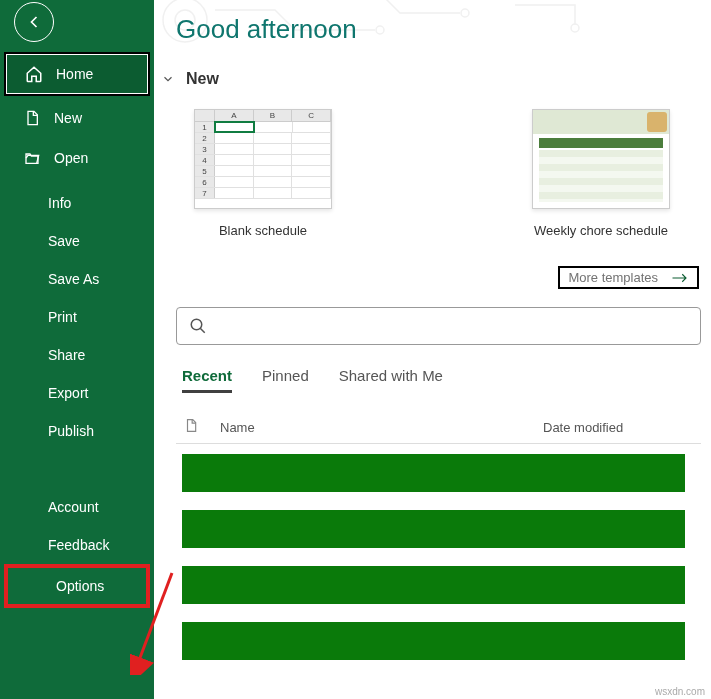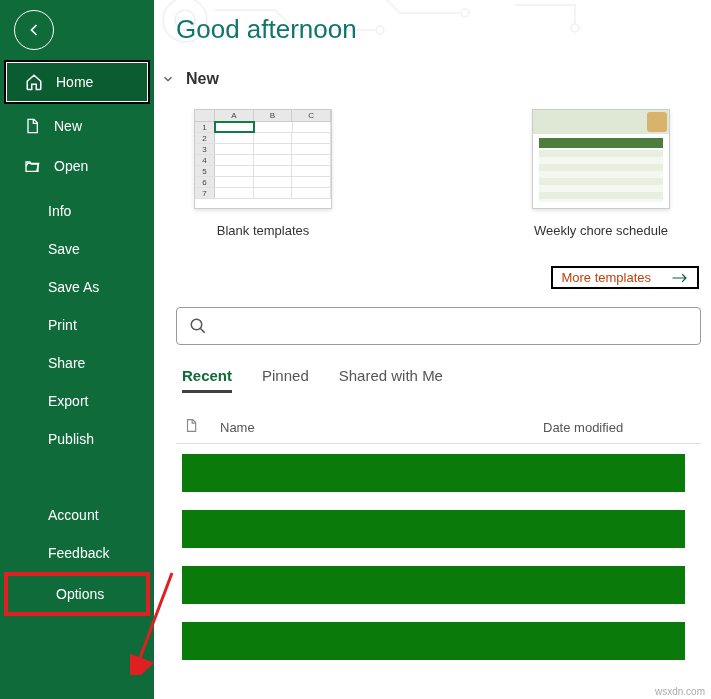--- a/index.html
+++ b/index.html
@@ -1,18 +1,18 @@
 <!DOCTYPE html>
 <html><head>
   <meta charset="utf-8">
   <style>
     * { margin: 0; padding: 0; box-sizing: border-box; font-family: "Segoe UI", Arial, sans-serif; }
     body { width: 711px; height: 699px; display: flex; background: #fff; overflow: hidden; position: relative; }
 
-    .sidebar { width: 154px; background: #0f6b3a; color: #fff; display: flex; flex-direction: column; padding-top: 8px; }
+    .sidebar { width: 154px; background: #0f6b3a; color: #fff; display: flex; flex-direction: column; }
     .back-btn { width: 40px; height: 40px; margin: 2px 0 8px 14px; border: 1px solid #ffffff; border-radius: 50%; display: flex; align-items: center; justify-content: center; cursor: pointer; }
     .back-btn svg { stroke: #fff; }
 
     .nav-group { display: flex; flex-direction: column; }
     .nav-item { display: flex; align-items: center; padding: 10px 16px 10px 22px; font-size: 14px; cursor: pointer; min-height: 38px; }
     .nav-item.selected { border: 2px solid #000; outline: 1px solid #fff; outline-offset: -3px; margin: 2px 4px; padding-left: 18px; background: #0c5c31; }
     .nav-item .icon { width: 20px; height: 20px; margin-right: 12px; display: flex; align-items: center; justify-content: center; }
     .nav-item.no-icon { padding-left: 48px; }
 
     .spacer-sm { height: 6px; }
@@ -41,21 +41,21 @@
     .row-head { width: 20px; background: #e8e8e8; border-right: 1px solid #ccc; text-align: center; line-height: 11px; color: #444; }
     .row .cell { flex: 1; border-right: 1px solid #e0e0e0; }
     .row .cell.active { border: 2px solid #107c41; margin: -1px; }
 
     .chore-thumb { background: linear-gradient(to bottom, #dfe8d4 0%, #dfe8d4 25%, #fff 25%); position: relative; }
     .chore-thumb::before { content: ""; position: absolute; top: 28px; left: 6px; right: 6px; height: 10px; background: #4b7d3c; }
     .chore-thumb::after { content: ""; position: absolute; top: 40px; left: 6px; right: 6px; bottom: 6px; background: repeating-linear-gradient(to bottom, #e8efe0 0, #e8efe0 7px, #f4f8f0 7px, #f4f8f0 14px); }
     .chore-corner { position: absolute; top: 2px; right: 2px; width: 20px; height: 20px; background: #d9b36c; border-radius: 3px; }
 
     .more-templates { display: flex; justify-content: flex-end; margin-bottom: 18px; padding-right: 2px; }
-    .more-templates a { border: 2px solid #000; padding: 2px 8px; font-size: 13px; color: #c2410c; display: flex; align-items: center; gap: 20px; text-decoration: none; }
+    .more-templates a { border: 2px solid #000; padding: 2px 8px; font-size: 13px; color: #737373; display: flex; align-items: center; gap: 13px; text-decoration: none; }
 
     .search-box { display: flex; align-items: center; border: 1px solid #999; border-radius: 4px; height: 38px; padding: 0 12px; margin-bottom: 22px; }
     .search-box svg { stroke: #555; margin-right: 12px; }
     .search-box input { border: none; outline: none; flex: 1; font-size: 15px; color: #666; }
 
     .tabs { display: flex; gap: 30px; margin-bottom: 18px; padding-left: 6px; }
     .tab { font-size: 15px; color: #555; padding-bottom: 6px; cursor: pointer; }
     .tab.active { color: #0f6b3a; font-weight: 600; border-bottom: 3px solid #404040; }
 
     .list-header { display: flex; align-items: center; padding: 6px 8px; border-bottom: 1px solid #ddd; font-size: 13px; color: #555; }
@@ -227,21 +227,21 @@
               <div class="cell"></div>
             </div>
           <div class="row">
               <div class="row-head">7</div>
               <div class="cell"></div>
               <div class="cell"></div>
               <div class="cell"></div>
             </div>
         </div>
       </div>
-      <span class="template-label">Blank templates</span>
+      <span class="template-label">Blank schedule</span>
     </div>
 
     <div class="template">
       <div class="template-thumb chore-thumb">
         <div class="chore-corner"></div>
       </div>
       <span class="template-label">Weekly chore schedule</span>
     </div>
   </div>
 

